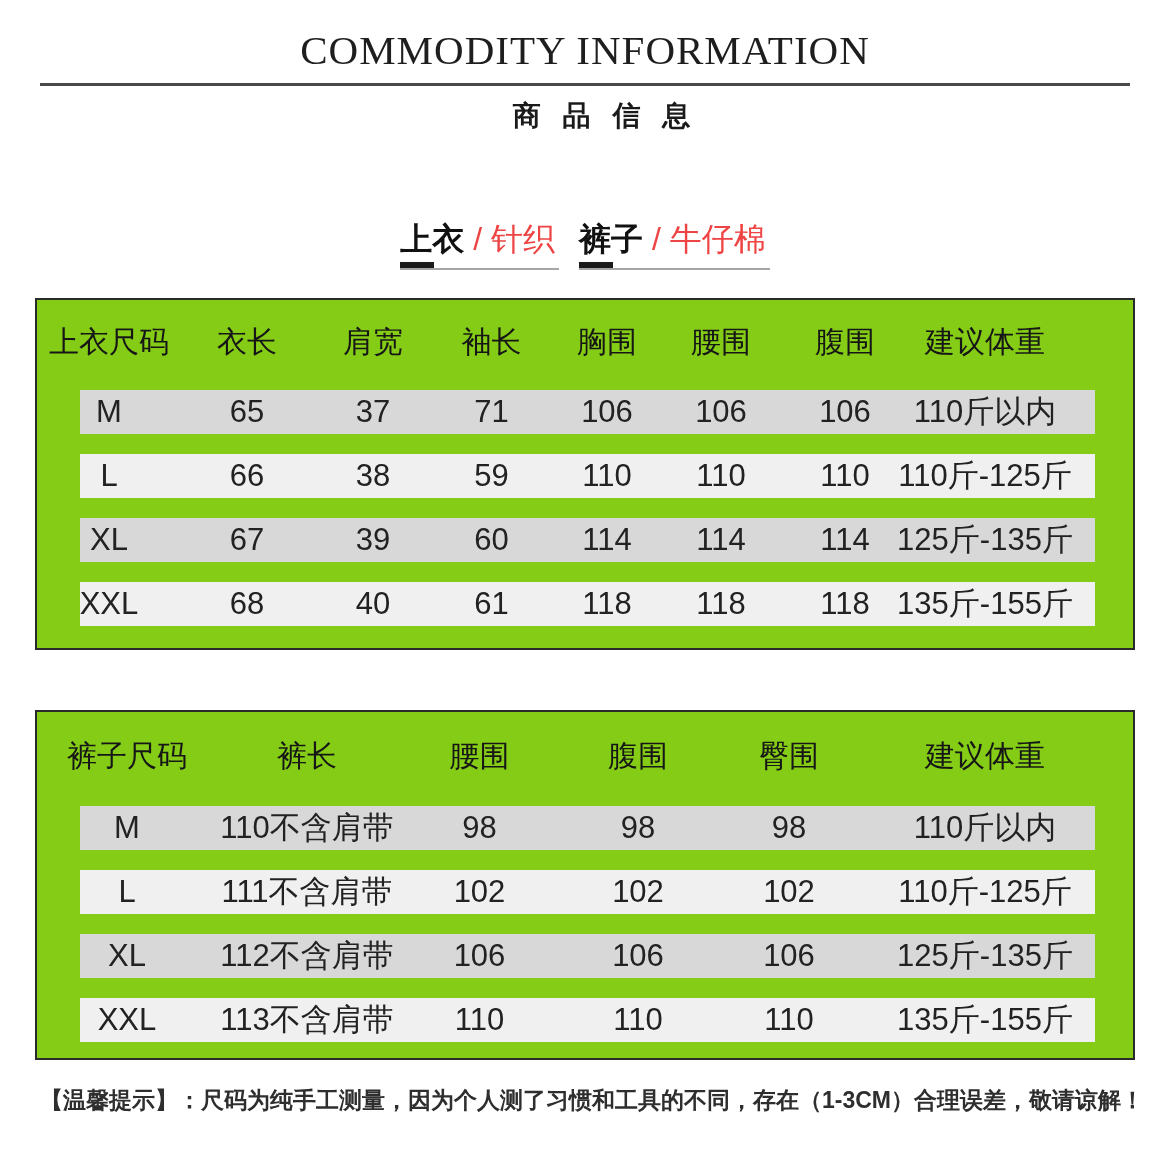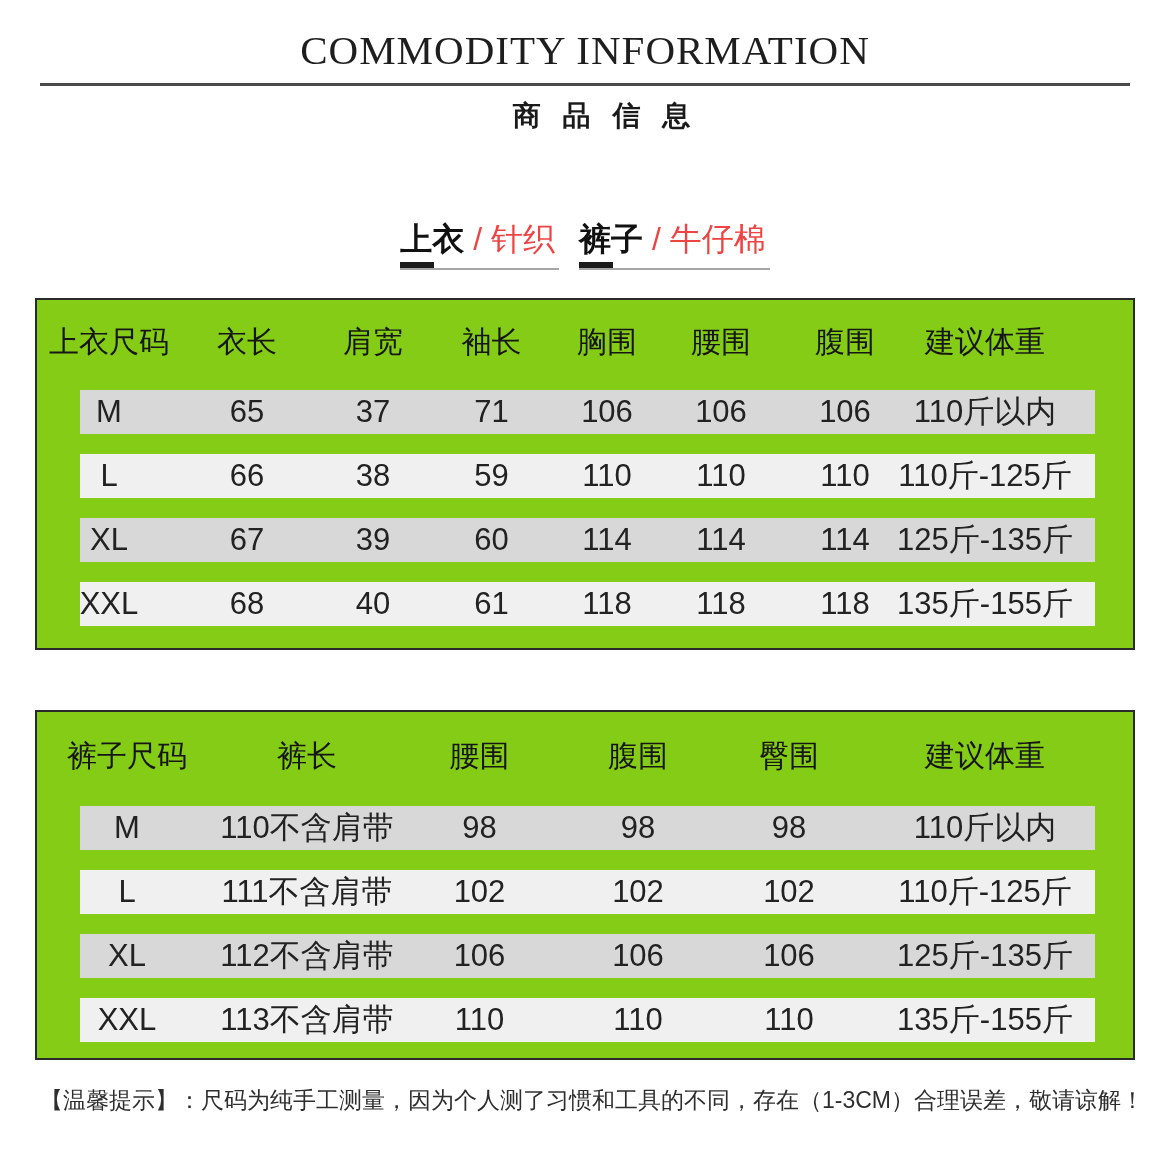--- a/index.html
+++ b/index.html
@@ -123,21 +123,21 @@
     white-space:nowrap;
     height:100%;
   }
   .g-tops .c:last-child{padding-right:75px;}
   .g-pants .c:last-child{padding-right:27px;}
   
   .footer-note{
     margin-top:26px;
     padding:0 20px 0 40px;
     font-size:23px;
-    font-weight:400;
+    font-weight:700;
     color:#2e2e2e;
     white-space:nowrap;
     line-height:1.3;
   }
 </style>
 </head>
 <body>
 
 <div class="page">
 

